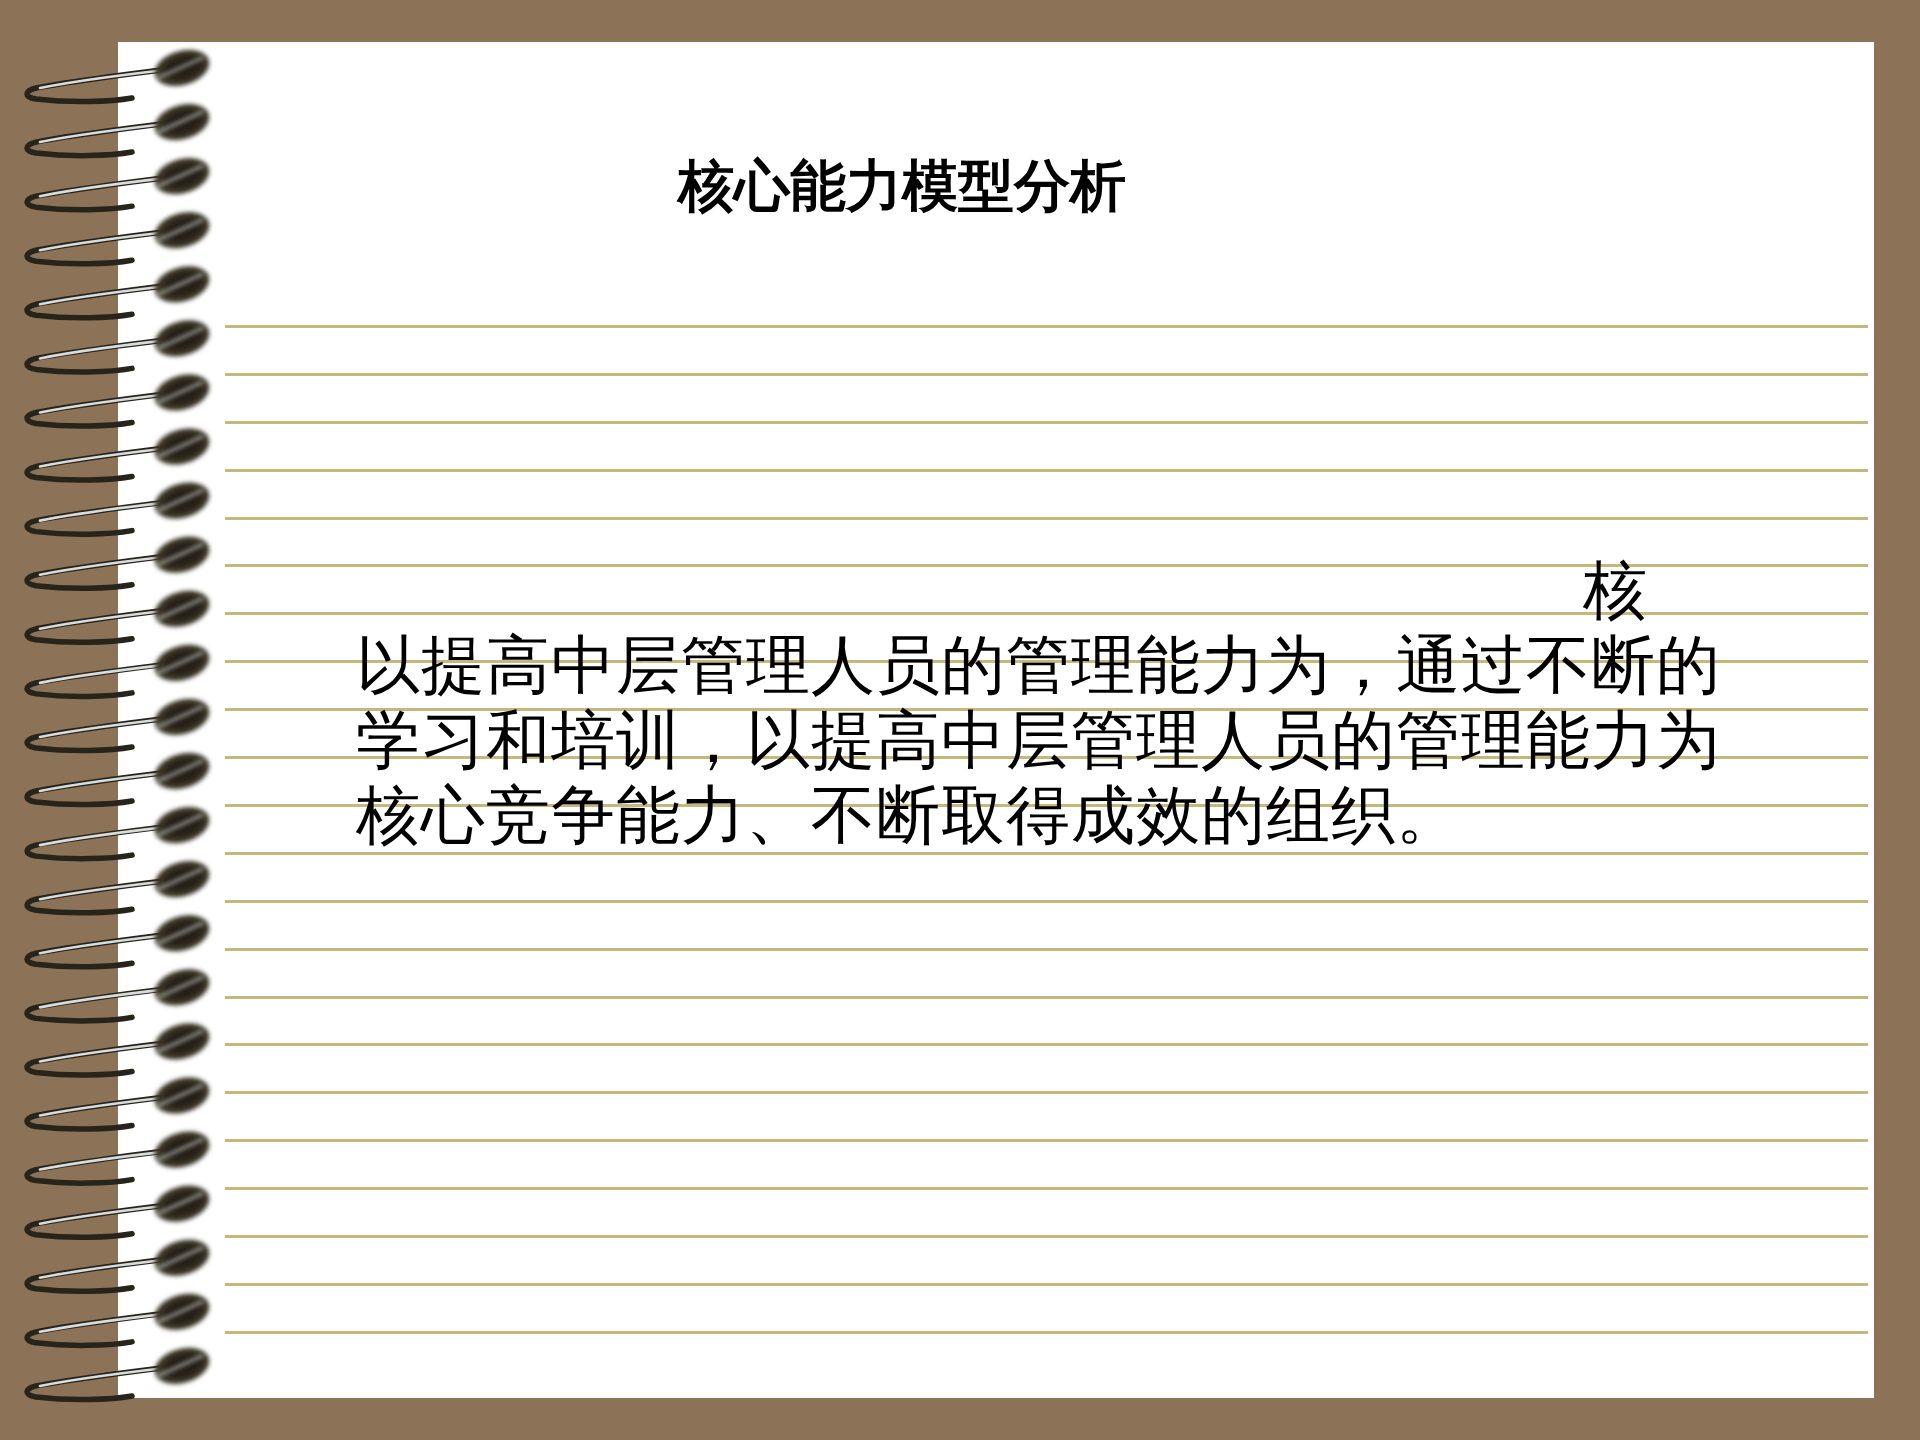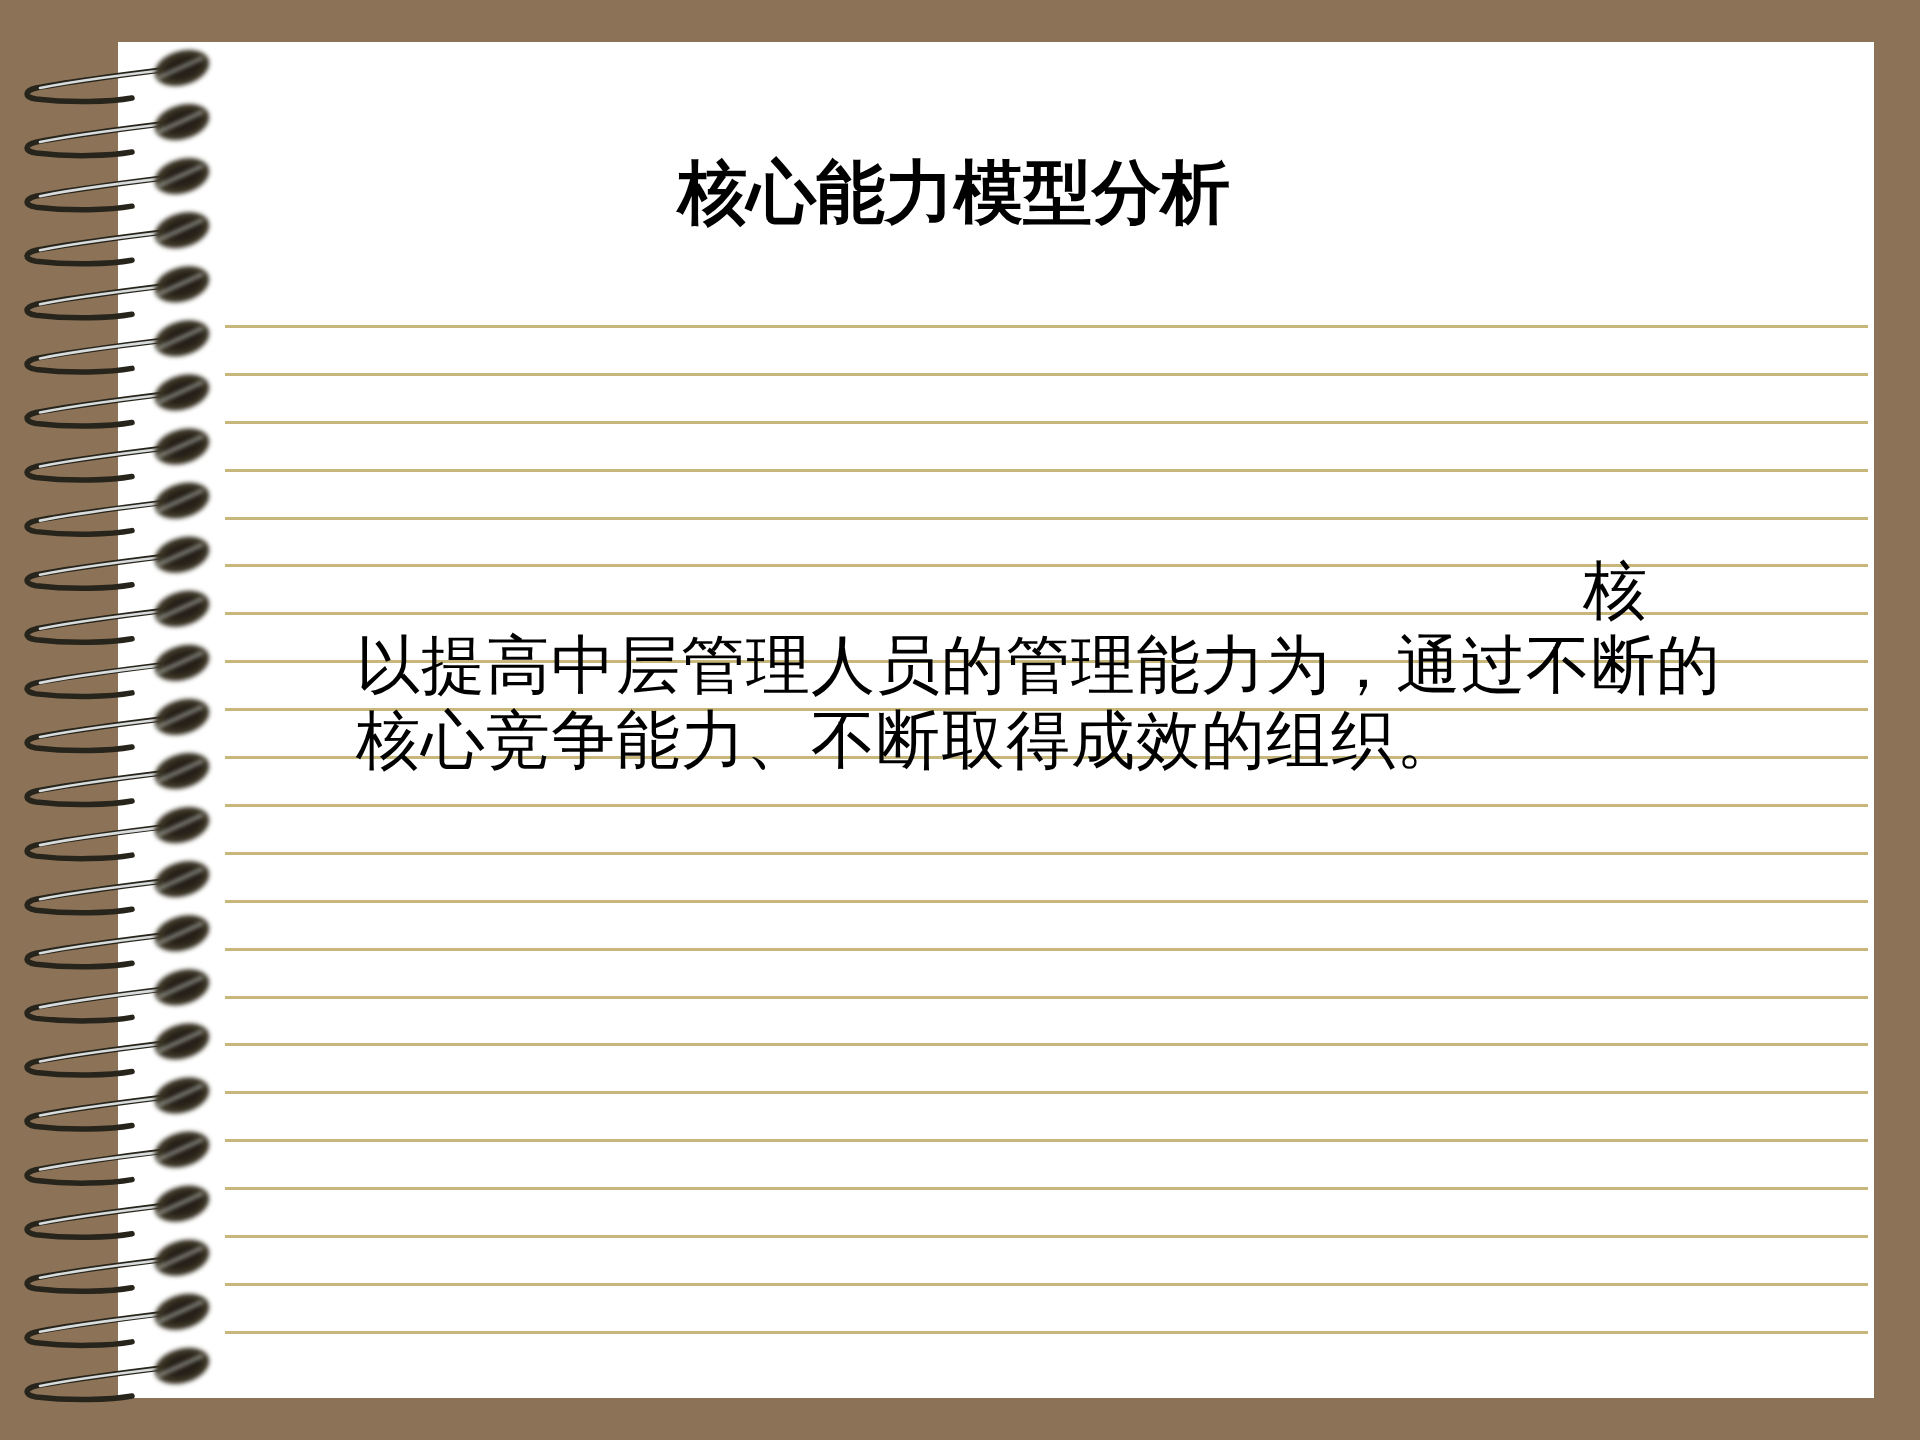--- a/index.html
+++ b/index.html
@@ -27,21 +27,21 @@
   }
   .spiral{
     position:absolute;
     left:0;top:0;
     width:260px;height:1440px;
   }
   .title{
     position:absolute;
     left:678px;top:156px;
     margin:0;
-    font-size:69px;
+    font-size:56px;
     line-height:1.05;
     font-weight:bold;
     letter-spacing:0px;
     color:#000000;
     white-space:nowrap;
     text-align:center;
   }
   .body-text{
     position:absolute;
     left:356px;top:553px;
@@ -104,14 +104,15 @@
     <use href="#ring" xlink:href="#ring" x="182" y="1263.76"></use>
     <use href="#ring" xlink:href="#ring" x="182" y="1317.84"></use>
     <use href="#ring" xlink:href="#ring" x="182" y="1371.92"></use>
   </svg>
 
 <h1 class="title">核心能力模型分析</h1>
 
 <div class="body-text">
   <div class="body-line first">核</div>
   <div class="body-line">以提高中层管理人员的管理能力为，通过不断的</div>
+  <div class="body-line">学习和培训，以提高中层管理人员的管理能力为</div>
   <div class="body-line">核心竞争能力、不断取得成效的组织。</div>
 </div>
 
 </body></html>

